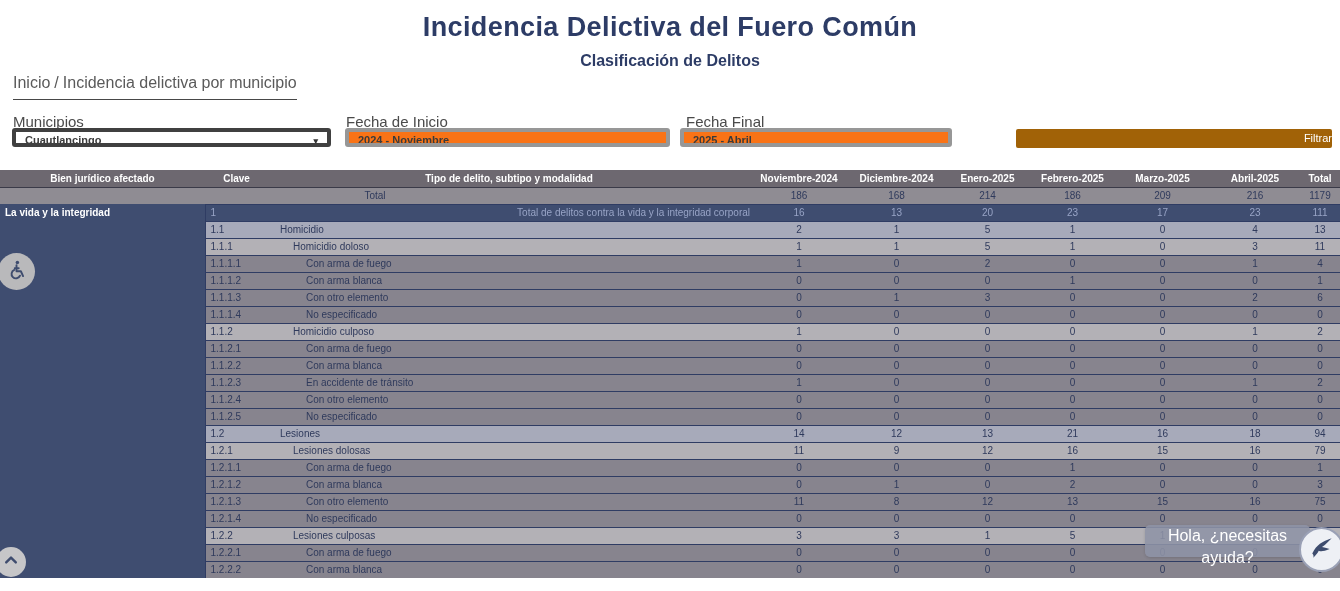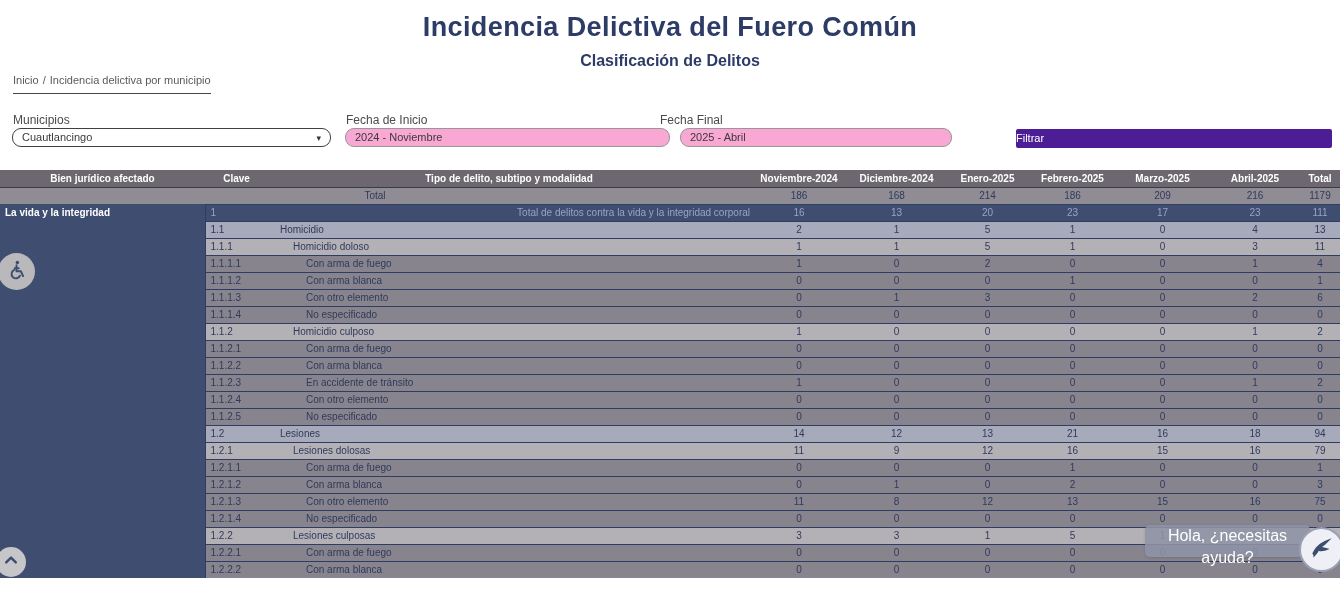--- a/index.html
+++ b/index.html
@@ -6,32 +6,32 @@
   html,body { background:#fff; }
   body { font-family:"Liberation Sans", sans-serif; }
   #stage { position:relative; width:1340px; height:591px; overflow:hidden; background:#fff; }
 
   .page-title { position:absolute; top:12px; left:0; width:100%; text-align:center;
     font-size:27px; font-weight:800; color:#2d3c66; letter-spacing:0.4px; }
   .page-subtitle { position:absolute; top:52px; left:0; width:100%; text-align:center;
     font-size:16px; font-weight:700; color:#2d3c66; }
 
   .breadcrumb { position:absolute; top:74px; left:13px; display:inline-block;
-    font-size:11px; color:#5a5a5a; padding-bottom:7px; border-bottom:1px solid #474747; }
+    font-size:16px; color:#5a5a5a; padding-bottom:7px; border-bottom:1px solid #474747; }
   .breadcrumb a { color:#5a5a5a; text-decoration:none; }
   .breadcrumb .sep { margin:0 4px; }
 
-  .field-label { position:absolute; font-size:12px; color:#4a4a4a; }
+  .field-label { position:absolute; font-size:15px; color:#4a4a4a; }
   .control { position:absolute; height:19px; line-height:17px; font-size:11px; color:#3a3a3a;
-    border:1px solid #404040; border-radius:9px; background:#fff; padding-left:9px;
-    white-space:nowrap; overflow:hidden; }
-  .control.gray { background:#f9a8d4; border-color:#979797; }
+    border:4px solid #404040; border-radius:3px; background:#fff; padding-left:9px;
+    white-space:nowrap; overflow:hidden;font-weight:bold; }
+  .control.gray { background:#f97316; border-color:#979797; }
   .select-arrow { position:absolute; right:9px; top:1px; font-size:9px; color:#333; }
-  .btn-filtrar { position:absolute; height:19px; background:#4c1d95; color:#fff;
-    font-size:11px; text-align:left; line-height:19px; border:none; border-radius:2px; }
+  .btn-filtrar { position:absolute; height:19px; background:#a16207; color:#fff;
+    font-size:11px; text-align:right; line-height:19px; border:none; border-radius:2px; }
 
   
   .tbl-wrap { position:absolute; top:170px; left:0; width:1340px; }
   table { border-collapse:collapse; table-layout:fixed; width:1340px; font-size:10px; }
   th { background:#6d6870; color:#fff; font-weight:700; height:17px; text-align:center;
     border-bottom:1px solid #3a3a48; overflow:hidden; white-space:nowrap; }
   td { height:17px; border-top:1px solid #2f3c63; color:#2f3a5c;
     overflow:hidden; white-space:nowrap; }
   .total-row td { background:#8f8c93; }
   .total-row .total-label { text-align:center; }
@@ -77,21 +77,21 @@
   <div class="control" style="left:12px; top:128px; width:319px;">
     <span>Cuautlancingo</span>
     <span class="select-arrow">▾</span>
   </div>
 
   <div class="field-label" style="left:346px; top:113px;">Fecha de Inicio</div>
   <div class="control gray" style="left:345px; top:128px; width:325px;">
     <span>2024 - Noviembre</span>
   </div>
 
-  <div class="field-label" style="left:660px; top:113px;">Fecha Final</div>
+  <div class="field-label" style="left:686px; top:113px;">Fecha Final</div>
   <div class="control gray" style="left:680px; top:128px; width:272px;">
     <span>2025 - Abril</span>
   </div>
 
   <button class="btn-filtrar" style="left:1016px; top:129px; width:316px;">Filtrar</button>
 
   <div class="tbl-wrap">
     <table>
       <colgroup>
         <col style="width:205px">

